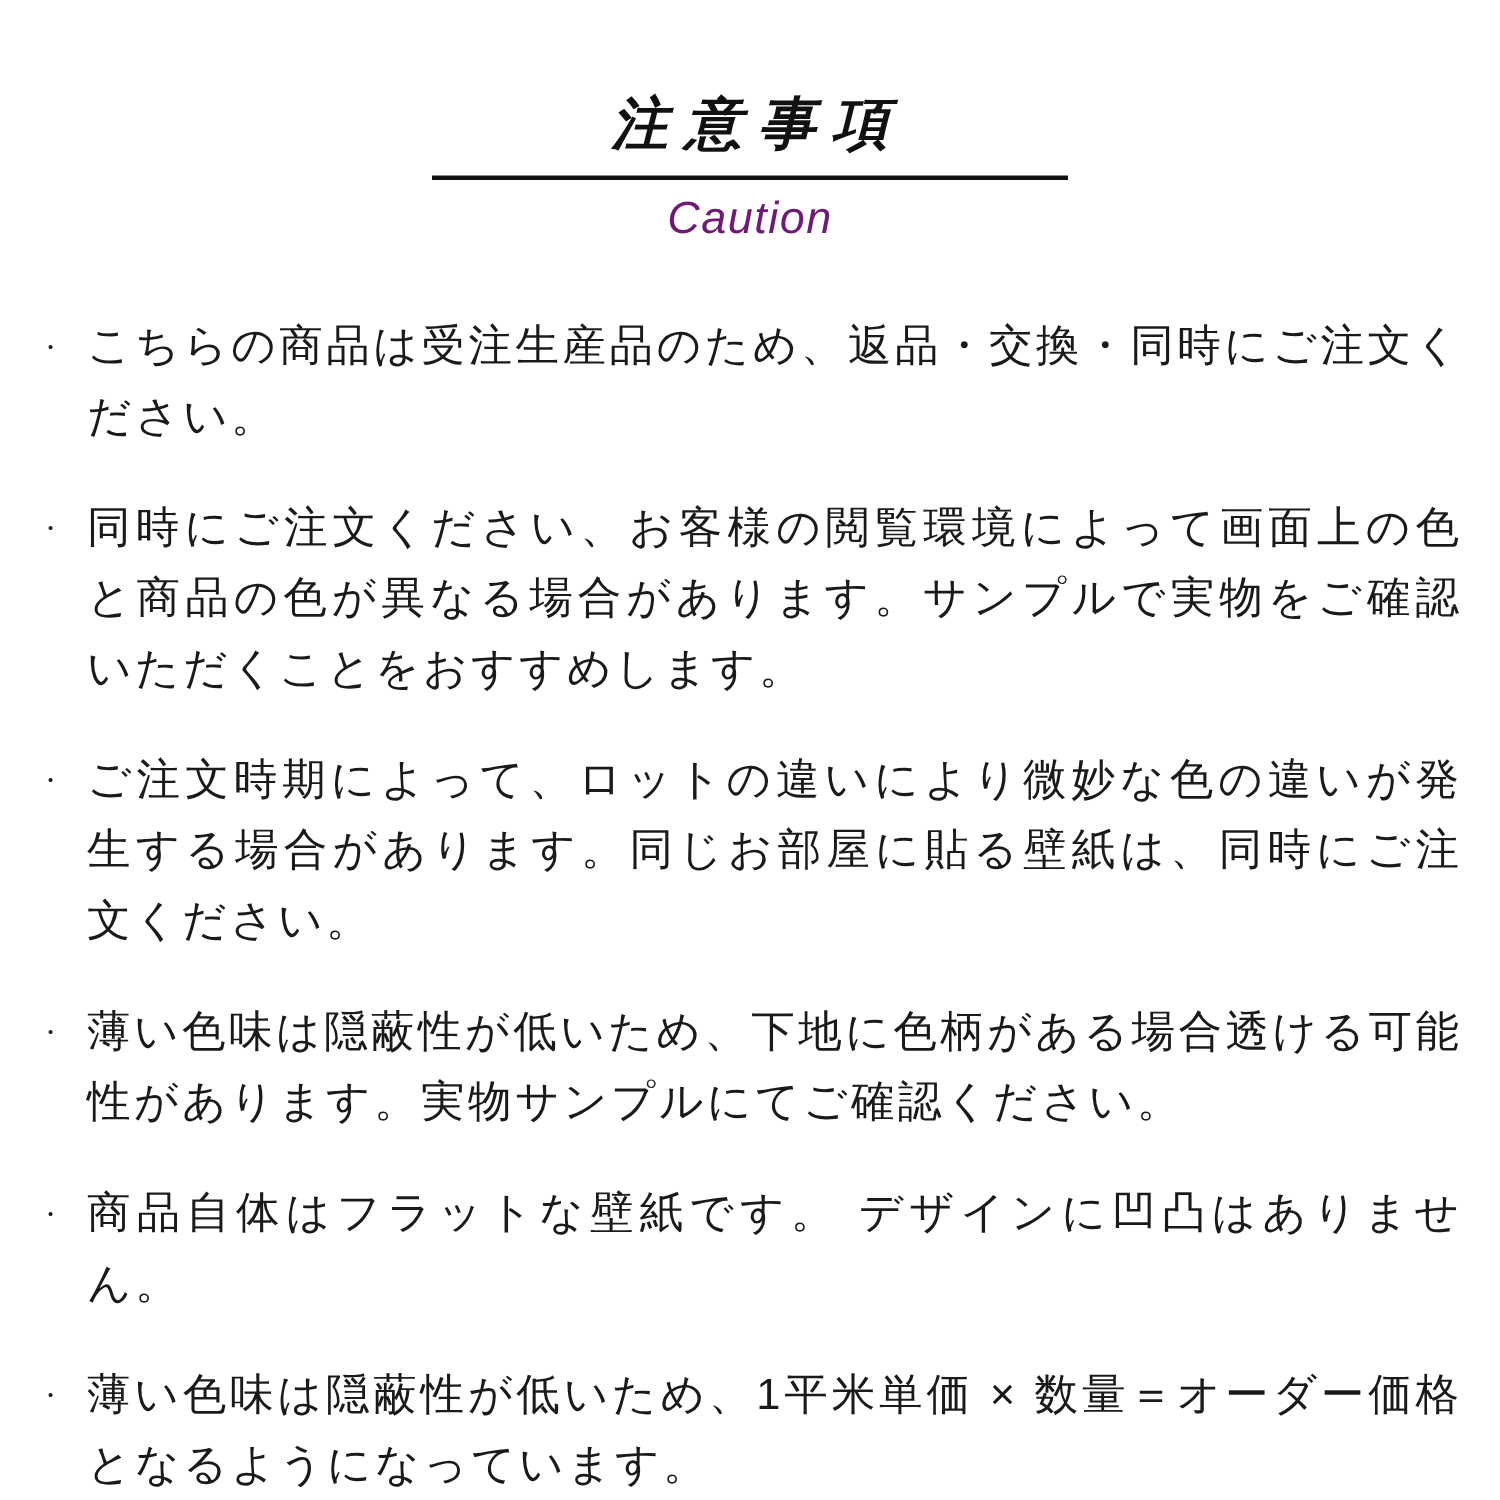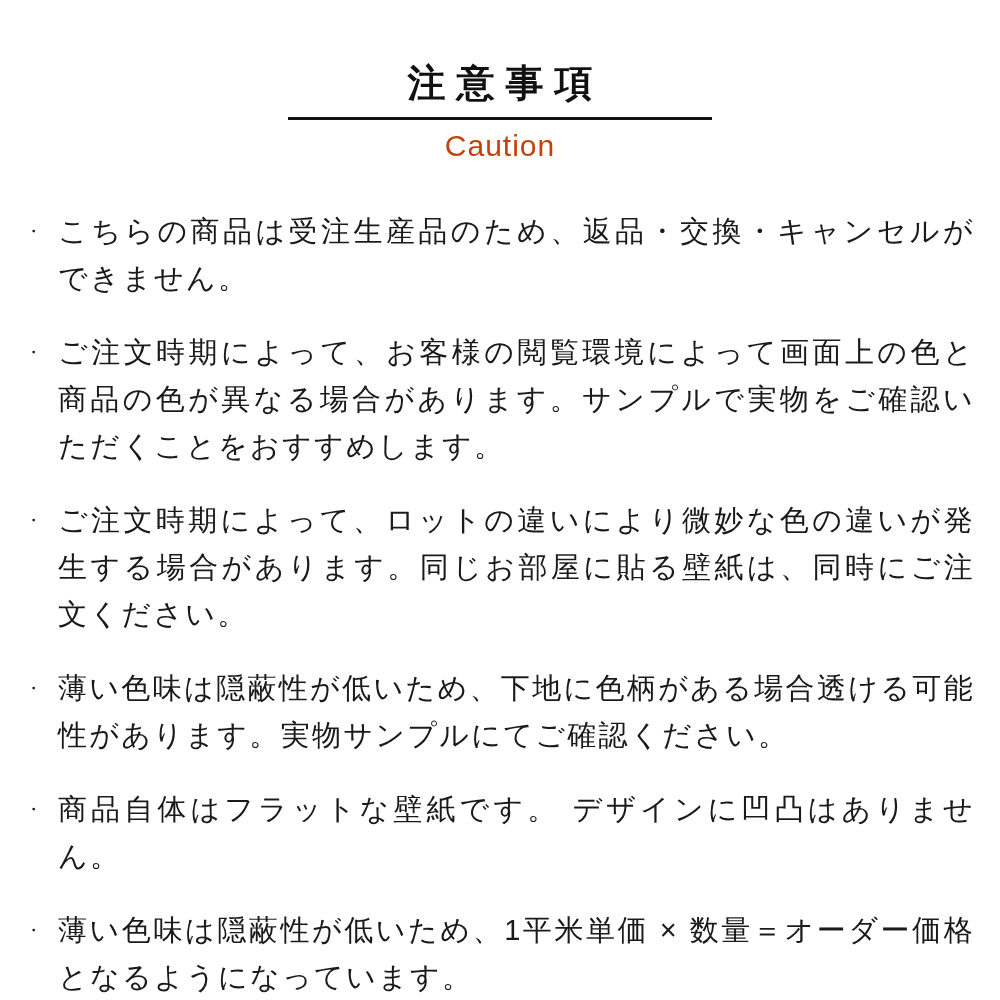--- a/index.html
+++ b/index.html
@@ -22,33 +22,35 @@
   .header {
     text-align: center;
   }
   .title {
     font-size: 38px;
     font-weight: 700;
     letter-spacing: 11px;
     text-indent: 11px; 
     line-height: 1.15;
     color: #111111;
+    font-style: italic;
   }
   .title-divider {
     width: 424px;
     height: 0;
     border: none;
     border-top: 3px solid #111111;
     margin: 11px auto 9px auto;
   }
   .subtitle {
     font-size: 30px;
+    font-style: italic;
     font-weight: 500;
     letter-spacing: 1px;
-    color: #c2410c;
+    color: #701a75;
     line-height: 1.1;
   }
   
   .caution-list {
     list-style: none;
     margin: 46px 0 0 0;
     padding: 0;
   }
   .caution-item {
     display: flex;
@@ -81,26 +83,26 @@
   <div class="header">
     <div class="title">注意事項</div>
     <hr class="title-divider">
     <div class="subtitle">Caution</div>
   </div>
 
   <ul class="caution-list">
 
     <li class="caution-item">
       <span class="bullet">・</span>
-      <span class="item-text">こちらの商品は受注生産品のため、返品・交換・キャンセルができません。</span>
+      <span class="item-text">こちらの商品は受注生産品のため、返品・交換・同時にご注文ください。</span>
     </li>
 
     <li class="caution-item">
       <span class="bullet">・</span>
-      <span class="item-text">ご注文時期によって、お客様の閲覧環境によって画面上の色と商品の色が異なる場合があります。サンプルで実物をご確認いただくことをおすすめします。</span>
+      <span class="item-text">同時にご注文ください、お客様の閲覧環境によって画面上の色と商品の色が異なる場合があります。サンプルで実物をご確認いただくことをおすすめします。</span>
     </li>
 
     <li class="caution-item">
       <span class="bullet">・</span>
       <span class="item-text">ご注文時期によって、ロットの違いにより微妙な色の違いが発生する場合があります。同じお部屋に貼る壁紙は、同時にご注文ください。</span>
     </li>
 
     <li class="caution-item">
       <span class="bullet">・</span>
       <span class="item-text">薄い色味は隠蔽性が低いため、下地に色柄がある場合透ける可能性があります。実物サンプルにてご確認ください。</span>

